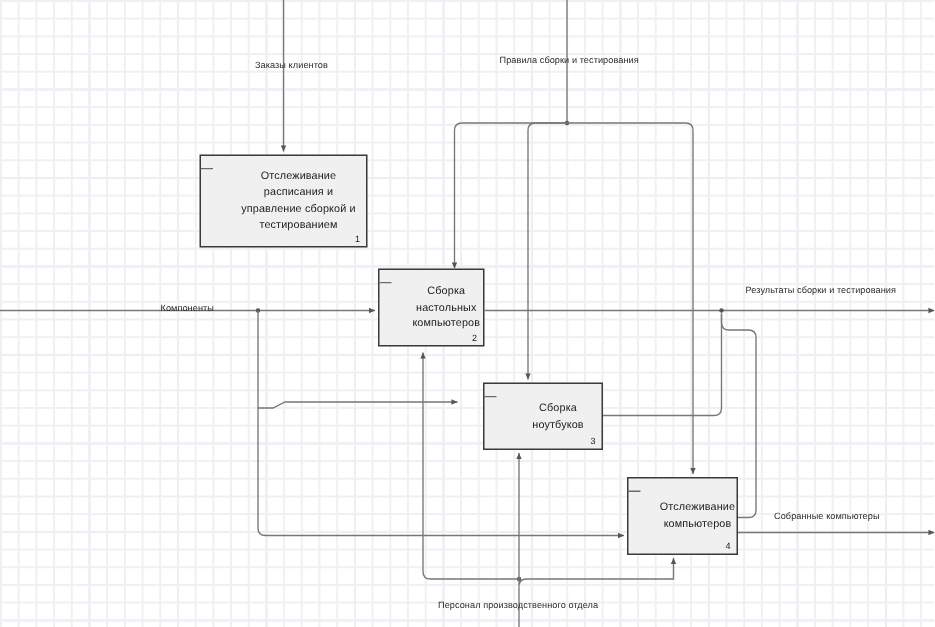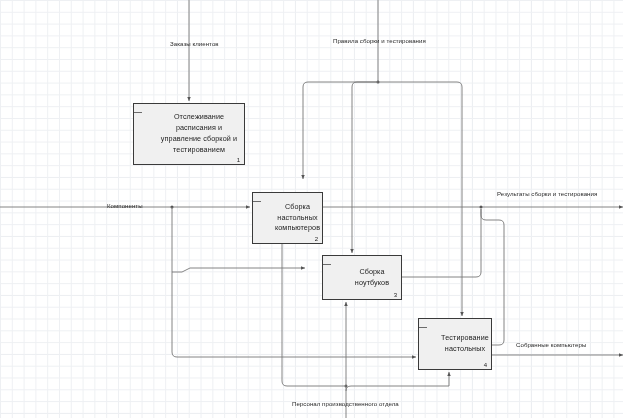--- a/index.html
+++ b/index.html
@@ -111,35 +111,35 @@
 
     </g>
   </svg>
 
   <div class="node" style="left:133px;top:103px;width:112px;height:62px;">
     <span class="corner"></span>
     <span class="title">Отслеживание расписания и управление сборкой и тестированием</span>
     <span class="num">1</span>
   </div>
 
-  <div class="node" style="left:252px;top:192px;width:71px;height:52px;">
+  <div class="node" style="left:252px;top:179px;width:71px;height:52px;">
     <span class="corner"></span>
     <span class="title">Сборка настольных компьютеров</span>
     <span class="num">2</span>
   </div>
 
   <div class="node" style="left:322px;top:255px;width:80px;height:45px;">
     <span class="corner"></span>
     <span class="title">Сборка ноутбуков</span>
     <span class="num">3</span>
   </div>
 
   <div class="node" style="left:418px;top:318px;width:74px;height:52px;">
     <span class="corner"></span>
-    <span class="title">Тестирование настольных</span>
+    <span class="title">Отслеживание компьютеров</span>
     <span class="num">4</span>
   </div>
 
   <div class="lbl" style="left:170px;top:40px;">Заказы клиентов</div>
   <div class="lbl" style="left:333px;top:37px;">Правила сборки и тестирования</div>
   <div class="lbl" style="left:107px;top:202px;">Компоненты</div>
   <div class="lbl" style="left:497px;top:190px;">Результаты сборки и тестирования</div>
   <div class="lbl" style="left:516px;top:341px;">Собранные компьютеры</div>
   <div class="lbl" style="left:292px;top:400px;">Персонал производственного отдела</div>
 

